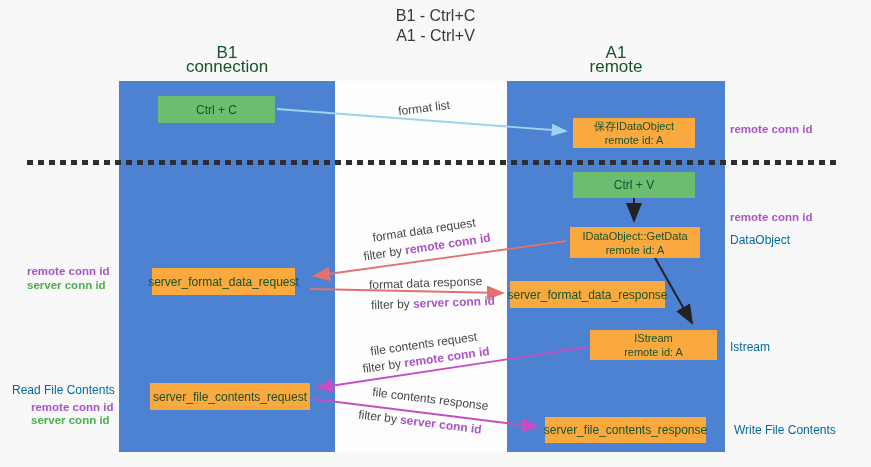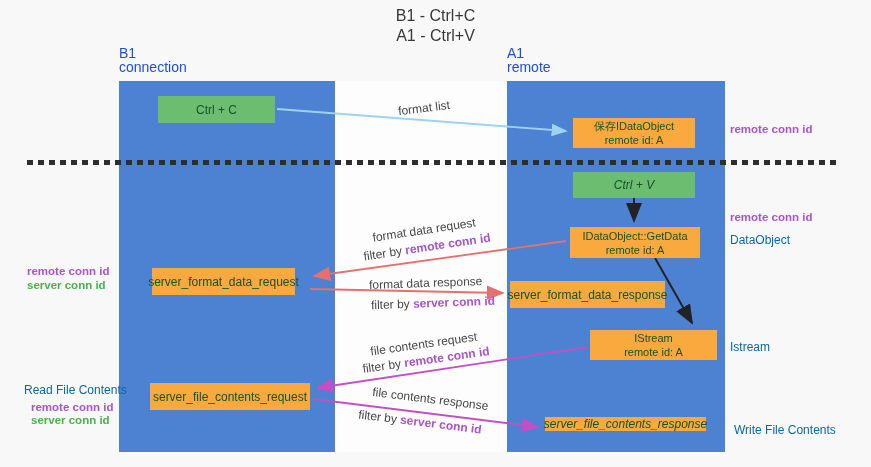--- a/index.html
+++ b/index.html
@@ -3,21 +3,21 @@
 <meta charset="utf-8">
 <style>
   html,body { margin:0; padding:0; }
   body { font-family:"Liberation Sans", sans-serif; background:#f9f9f9; }
   .canvas { position:relative; width:871px; height:467px; background:#f8f8f8; overflow:hidden; }
   .mid-band { position:absolute; left:335px; top:81px; width:172px; height:371px; background:#fdfdfd; }
   .col { position:absolute; top:81px; width:216px; height:371px; background:#4d82d3; }
   .col-left { left:119px; }
   .col-right { left:507px; width:218px; }
   .title { position:absolute; left:0; top:6px; width:100%; text-align:center; font-size:16px; color:#383838; line-height:20px; }
-  .col-header { position:absolute; top:46px; text-align:left; font-size:14px; color:#1d4ed8; line-height:14px; }
+  .col-header { position:absolute; top:46px; text-align:center; font-size:17px; color:#14532d; line-height:14px; }
   .col-header.left { left:119px; width:216px; }
   .col-header.right { left:507px; width:218px; }
   .box { position:absolute; display:flex; flex-direction:column; align-items:center; justify-content:center; color:#14532d; text-align:center; }
   .green { background:#6dbd70; font-size:12px; }
   .orange { background:#f9a93d; }
   .one-line { font-size:12px; }
   .two-line { font-size:11px; line-height:14px; }
   .divider { position:absolute; left:27px; top:160px; width:811px; height:5px;
              background:repeating-linear-gradient(90deg,#2e2e2e 0 6px, transparent 6px 11px); }
   .ann { position:absolute; font-size:12px; color:#0369a1; white-space:nowrap; }
@@ -79,21 +79,21 @@
 
   <div class="box green one-line" style="left:158px;top:96px;width:117px;height:27px;">
     <span>Ctrl + C</span>
   </div>
 
   <div class="box orange two-line" style="left:573px;top:118px;width:122px;height:30px;">
     <div>保存IDataObject</div>
     <div>remote id: A</div>
   </div>
 
-  <div class="box green one-line" style="left:573px;top:172px;width:122px;height:26px;font-style:italic;">
+  <div class="box green one-line" style="left:573px;top:172px;width:122px;height:26px;">
     <span>Ctrl + V</span>
   </div>
 
   <div class="box orange two-line" style="left:570px;top:227px;width:130px;height:31px;">
     <div>IDataObject::GetData</div>
     <div>remote id: A</div>
   </div>
 
   <div class="box orange one-line" style="left:152px;top:268px;width:143px;height:27px;">
     <span>server_format_data_request</span>
@@ -105,21 +105,21 @@
 
   <div class="box orange two-line" style="left:590px;top:330px;width:127px;height:30px;">
     <div>IStream</div>
     <div>remote id: A</div>
   </div>
 
   <div class="box orange one-line" style="left:150px;top:383px;width:160px;height:27px;">
     <span>server_file_contents_request</span>
   </div>
 
-  <div class="box orange one-line" style="left:545px;top:417px;width:161px;height:14px;font-style:italic;">
+  <div class="box orange one-line" style="left:545px;top:417px;width:161px;height:26px;">
     <span>server_file_contents_response</span>
   </div>
 
   <div class="flow" style="left:398px;top:101px;transform:rotate(-7deg);">format list</div>
 
   <div class="flow" style="left:372px;top:223px;transform:rotate(-8.5deg);">format data request</div>
   <div class="flow" style="left:363px;top:240px;transform:rotate(-8.5deg);">
     <span>filter by</span>
     <span class="key-purple">remote conn id</span>
   </div>
@@ -143,17 +143,17 @@
   </div>
 
   <div class="ann purple-b" style="left:730px;top:123px;">remote conn id</div>
   <div class="ann purple-b" style="left:730px;top:211px;">remote conn id</div>
   <div class="ann" style="left:730px;top:233px;">DataObject</div>
   <div class="ann" style="left:730px;top:340px;">Istream</div>
   <div class="ann" style="left:734px;top:423px;">Write File Contents</div>
 
   <div class="ann purple-b" style="left:27px;top:265px;">remote conn id</div>
   <div class="ann green-b" style="left:27px;top:279px;">server conn id</div>
-  <div class="ann" style="left:24px;top:383px;">Read File Contents</div>
+  <div class="ann" style="left:12px;top:383px;">Read File Contents</div>
   <div class="ann purple-b" style="left:31px;top:401px;">remote conn id</div>
   <div class="ann green-b" style="left:31px;top:414px;">server conn id</div>
 
 </div>
 
 </body></html>

